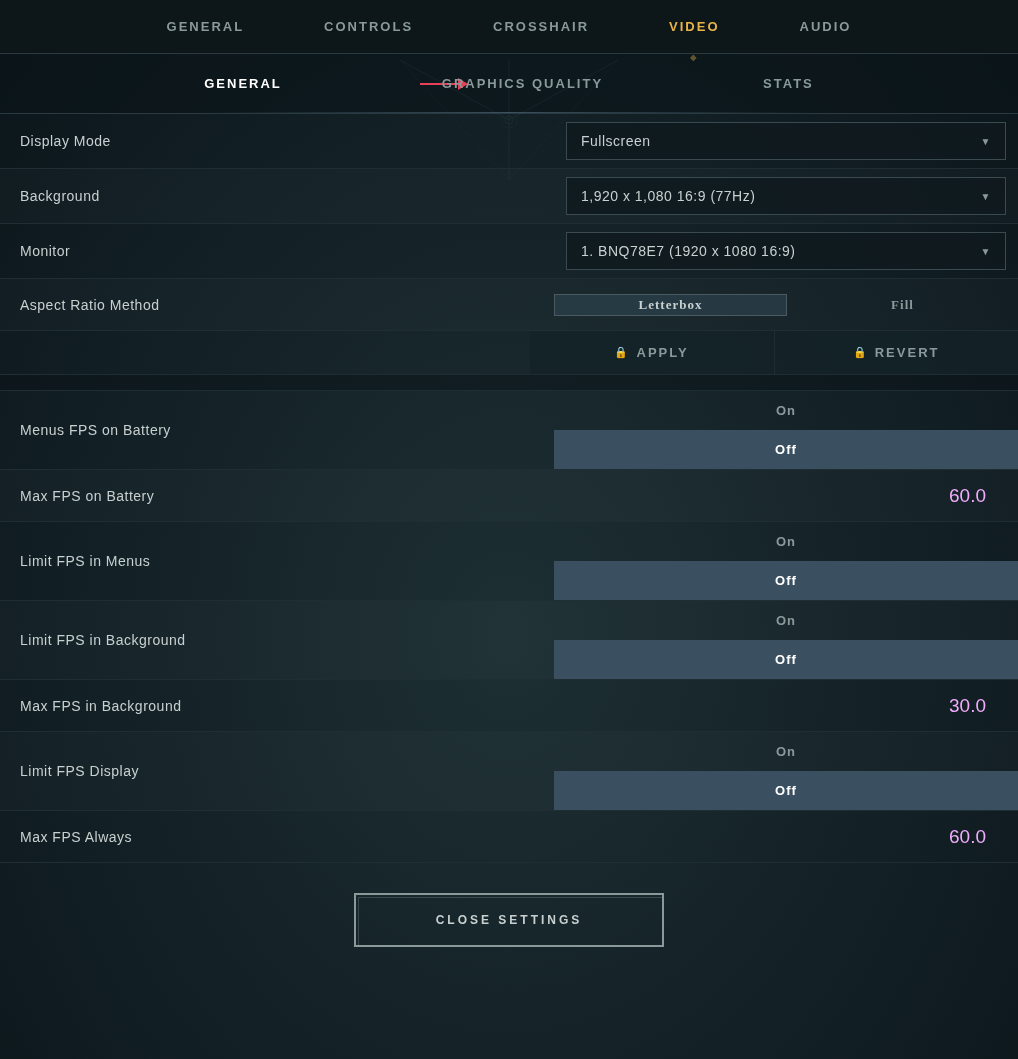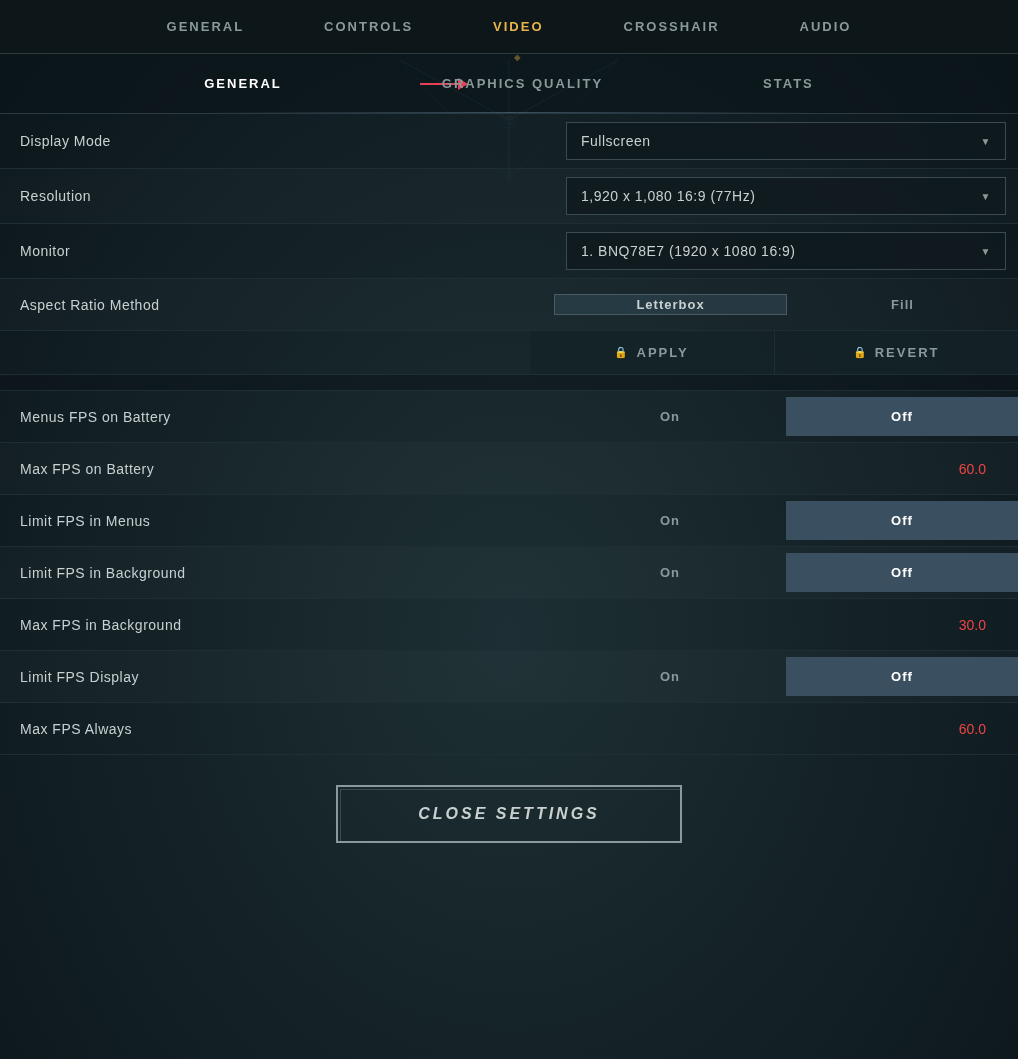--- a/index.html
+++ b/index.html
@@ -157,20 +157,21 @@
 
     .dropdown-arrow {
       color: #8a9a9a;
       font-size: 10px;
     }
 
     
     .toggle-group {
       display: flex;
       width: 100%;
+      flex-direction: column;
     }
 
     .toggle-btn {
       flex: 1;
       padding: 12px;
       text-align: center;
       font-size: 13px;
       font-weight: 700;
       letter-spacing: 1px;
       cursor: pointer;
@@ -194,20 +195,21 @@
       flex: 1;
       padding: 2px;
       text-align: center;
       font-size: 13px;
       font-weight: 700;
       letter-spacing: 1px;
       cursor: pointer;
       background: transparent;
       border: none;
       color: #8a9a9a;
+      font-family: Liberation Serif, serif;
     }
 
     .aspect-btn.selected {
       background: rgba(40,60,70,0.9);
       color: #c8d0d0;
       border: 1px solid #4a5a60;
     }
 
     
     .action-row {
@@ -239,22 +241,22 @@
 
     .lock-icon {
       font-size: 11px;
     }
 
     
     .num-value {
       width: 100%;
       text-align: right;
       padding-right: 20px;
-      font-size: 14px;
-      color: #ef4444;
+      font-size: 19px;
+      color: #f0abfc;
     }
 
     
     .section-spacer {
       height: 16px;
       background: rgba(10,18,22,0.5);
       border-bottom: 1px solid #1e2e32;
     }
 
     
@@ -262,28 +264,27 @@
       display: flex;
       justify-content: center;
       align-items: center;
       padding: 30px 0 40px;
     }
 
     .close-settings-btn {
       background: transparent;
       border: 2px solid #8a9a9a;
       color: #c8d0d0;
-      font-size: 16px;
+      font-size: 12px;
       font-weight: 700;
       letter-spacing: 3px;
       padding: 18px 80px;
       cursor: pointer;
       text-transform: uppercase;
       position: relative;
-      font-style: italic;
     }
 
     .close-settings-btn::before {
       content: '';
       position: absolute;
       top: 2px;
       left: 2px;
       right: -2px;
       bottom: -2px;
       border: 1px solid rgba(138,154,154,0.3);
@@ -319,22 +320,22 @@
     }
   </style>
 </head>
 <body>
 
 <div class="page-wrapper">
 
   <nav class="top-nav">
     <div class="nav-item">GENERAL</div>
     <div class="nav-item">CONTROLS</div>
+    <div class="nav-item">CROSSHAIR</div>
     <div class="nav-item active">VIDEO</div>
-    <div class="nav-item">CROSSHAIR</div>
     <div class="nav-item">AUDIO</div>
   </nav>
 
   <div class="sub-nav">
 
     <div style="position:absolute; left:420px; top:50%; transform:translateY(-50%); display:flex; align-items:center; pointer-events:none;">
       <div style="width:38px; height:2px; background:#e84057;"></div>
       <div style="width:0; height:0; border-top:6px solid transparent; border-bottom:6px solid transparent; border-left:10px solid #e84057;"></div>
     </div>
     <div class="sub-nav-items">
@@ -363,21 +364,21 @@
         <div class="settings-label">Display Mode</div>
         <div class="settings-value">
           <div class="dropdown">
             <span>Fullscreen</span>
             <span class="dropdown-arrow">▼</span>
           </div>
         </div>
       </div>
 
       <div class="settings-row">
-        <div class="settings-label">Resolution</div>
+        <div class="settings-label">Background</div>
         <div class="settings-value">
           <div class="dropdown">
             <span>1,920 x 1,080 16:9 (77Hz)</span>
             <span class="dropdown-arrow">▼</span>
           </div>
         </div>
       </div>
 
       <div class="settings-row">
         <div class="settings-label">Monitor</div>

